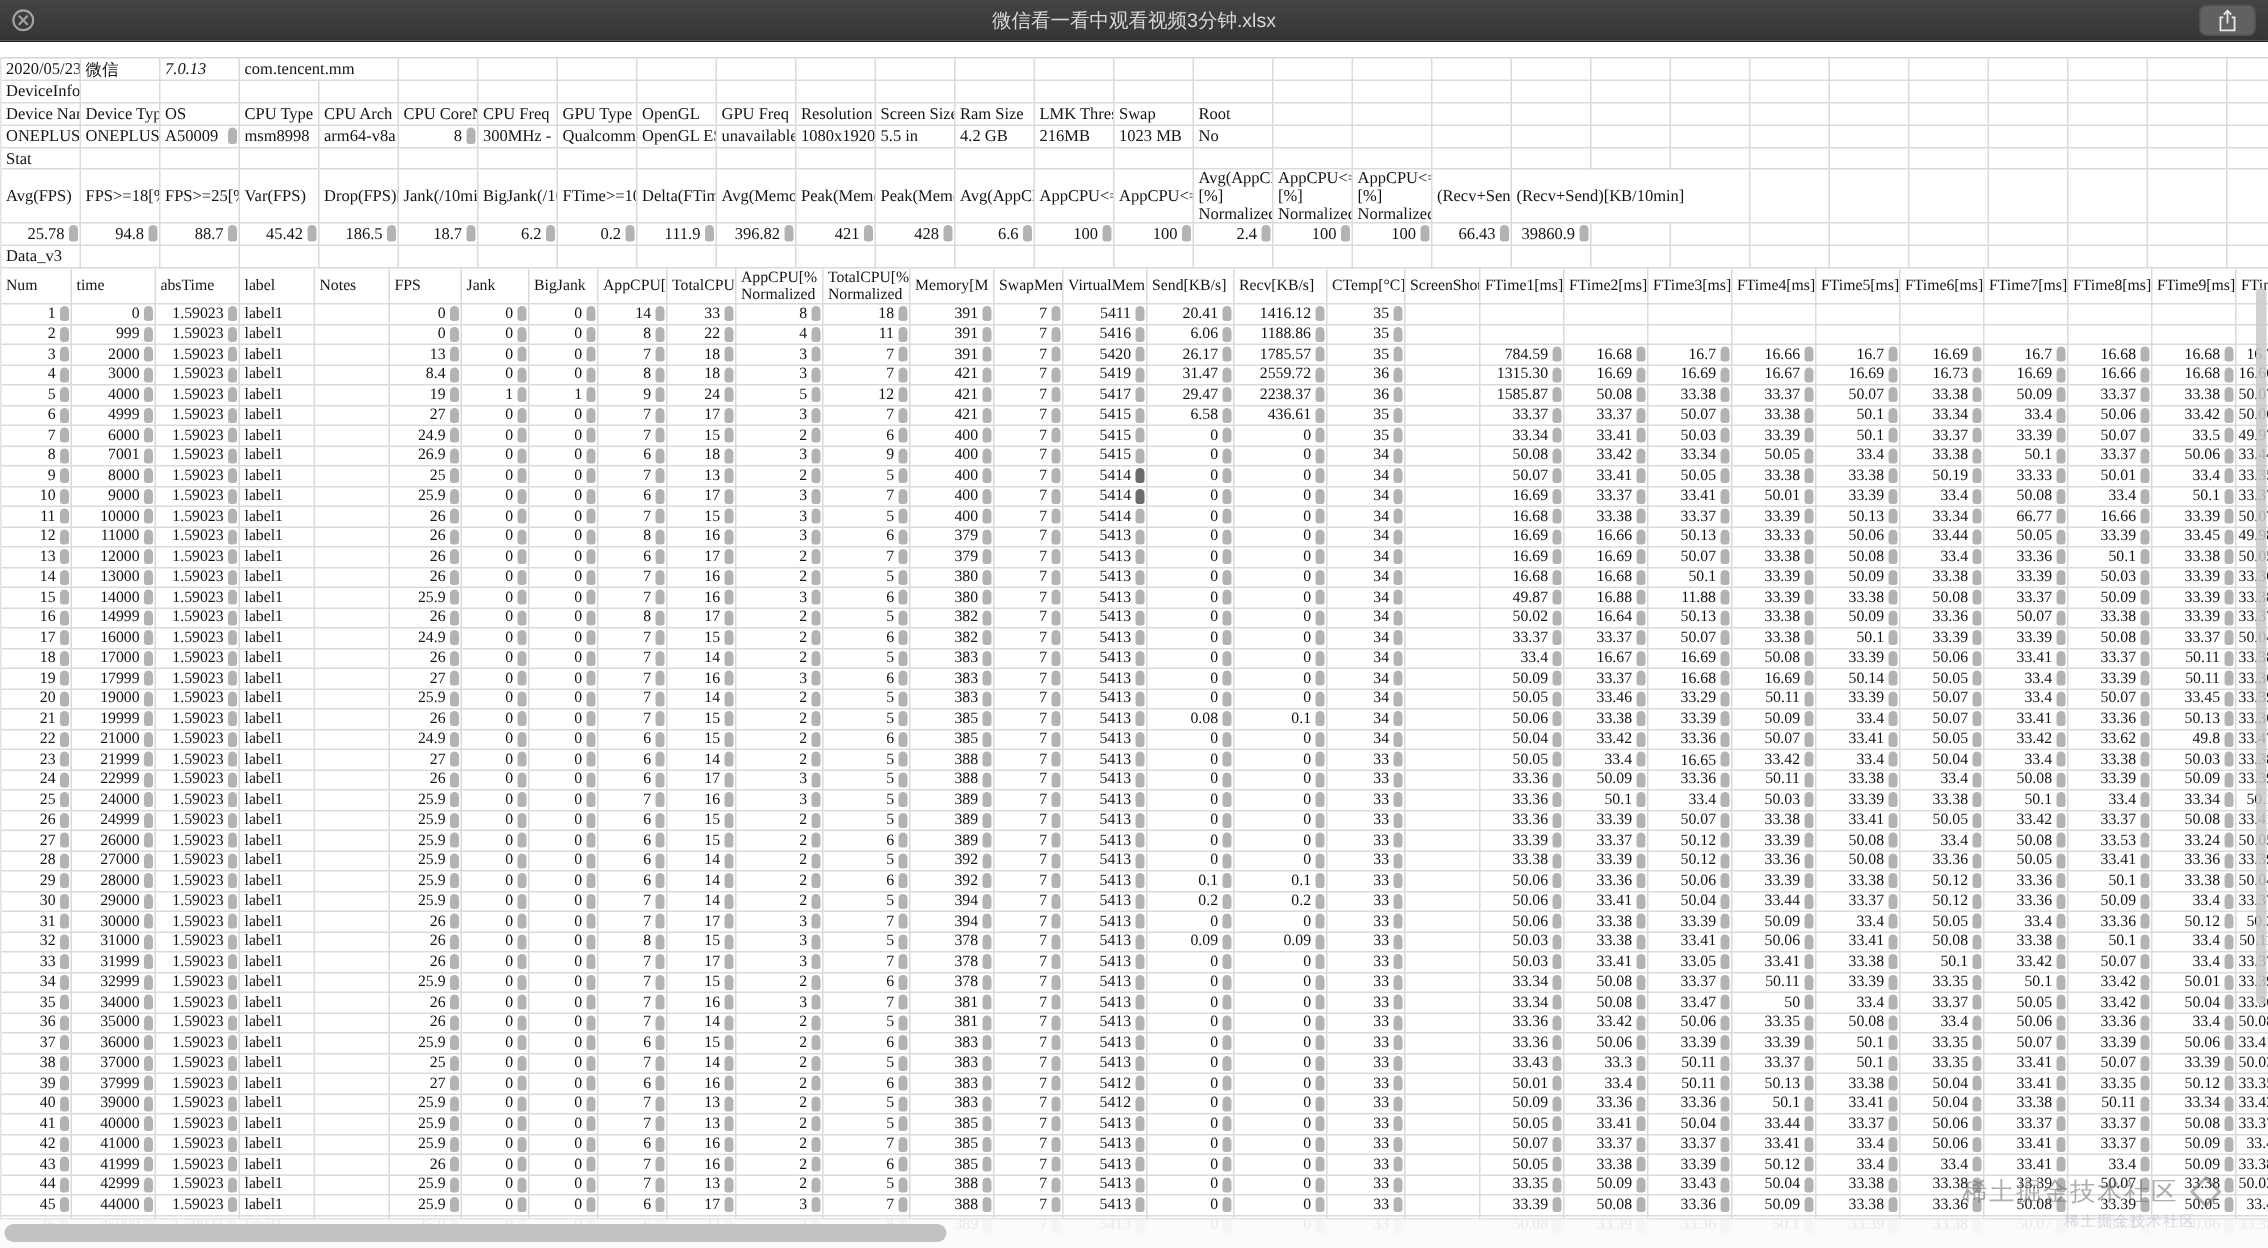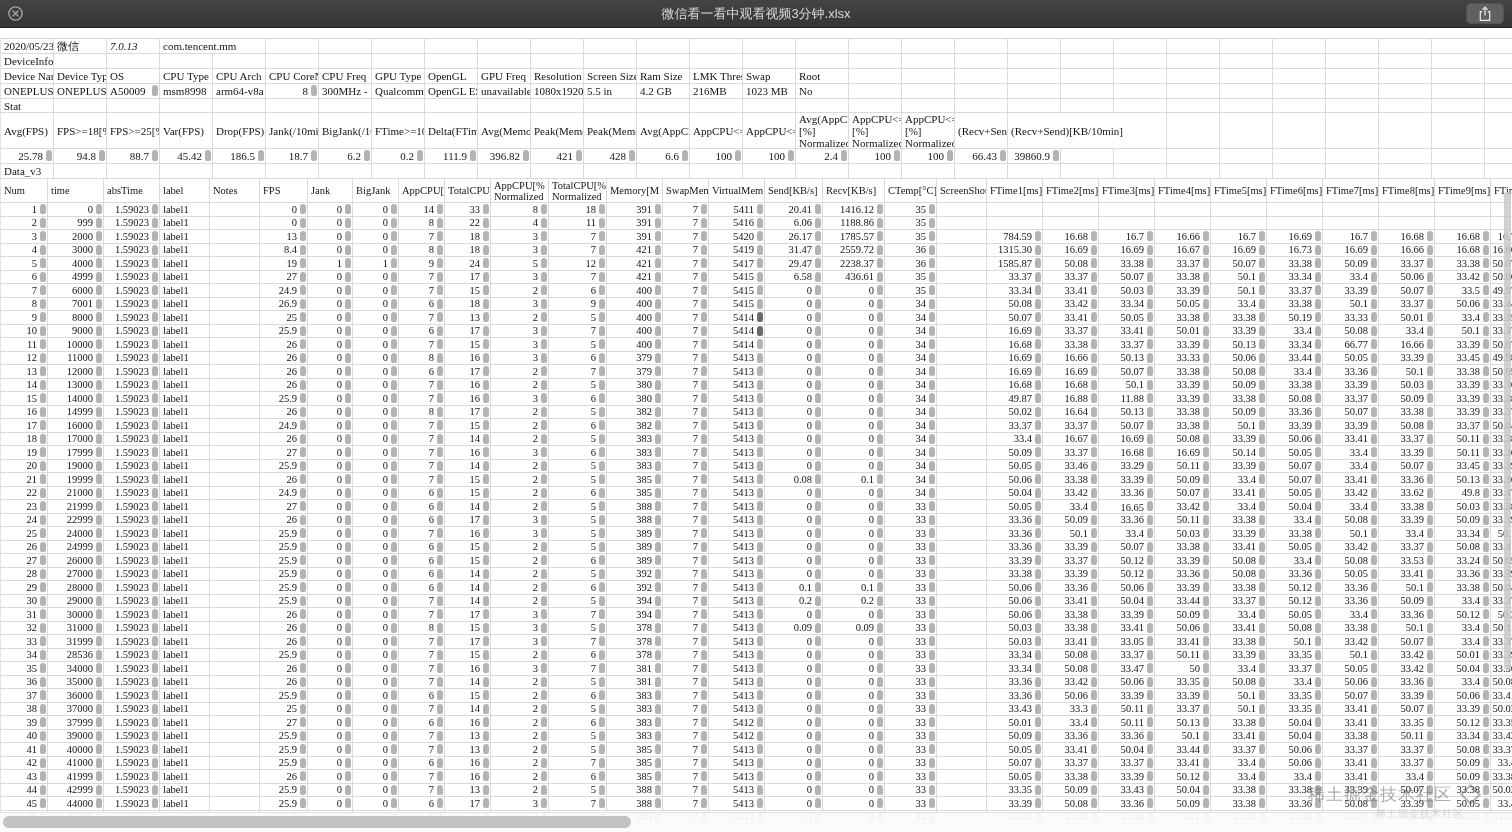--- a/index.html
+++ b/index.html
@@ -1371,21 +1371,21 @@
         <div class="cell ar" style="width: 56px;"><span class="txt">33.41</span><i class="pill"></i></div>
         <div class="cell ar" style="width: 56px;"><span class="txt">33.38</span><i class="pill"></i></div>
         <div class="cell ar" style="width: 56px;"><span class="txt">50.1</span><i class="pill"></i></div>
         <div class="cell ar" style="width: 56px;"><span class="txt">33.42</span><i class="pill"></i></div>
         <div class="cell ar" style="width: 56px;"><span class="txt">50.07</span><i class="pill"></i></div>
         <div class="cell ar" style="width: 56px;"><span class="txt">33.4</span><i class="pill"></i></div>
         <div class="cell ar" style="width: 36px;"><span class="txt">33.37</span></div>
       </div>
       <div class="row sm" style="height: 13.5px;">
         <div class="cell ar" style="width: 47px;"><span class="txt">34</span><i class="pill"></i></div>
-        <div class="cell ar" style="width: 56px;"><span class="txt">28536</span><i class="pill"></i></div>
+        <div class="cell ar" style="width: 56px;"><span class="txt">32999</span><i class="pill"></i></div>
         <div class="cell ar" style="width: 56px;"><span class="txt">1.59023</span><i class="pill"></i></div>
         <div class="cell" style="width: 50px;"><span class="txt">label1</span></div>
         <div class="cell" style="width: 50px;"></div>
         <div class="cell ar" style="width: 48px;"><span class="txt">25.9</span><i class="pill"></i></div>
         <div class="cell ar" style="width: 45px;"><span class="txt">0</span><i class="pill"></i></div>
         <div class="cell ar" style="width: 46px;"><span class="txt">0</span><i class="pill"></i></div>
         <div class="cell ar" style="width: 46px;"><span class="txt">7</span><i class="pill"></i></div>
         <div class="cell ar" style="width: 46px;"><span class="txt">15</span><i class="pill"></i></div>
         <div class="cell ar" style="width: 58px;"><span class="txt">2</span><i class="pill"></i></div>
         <div class="cell ar" style="width: 58px;"><span class="txt">6</span><i class="pill"></i></div>

